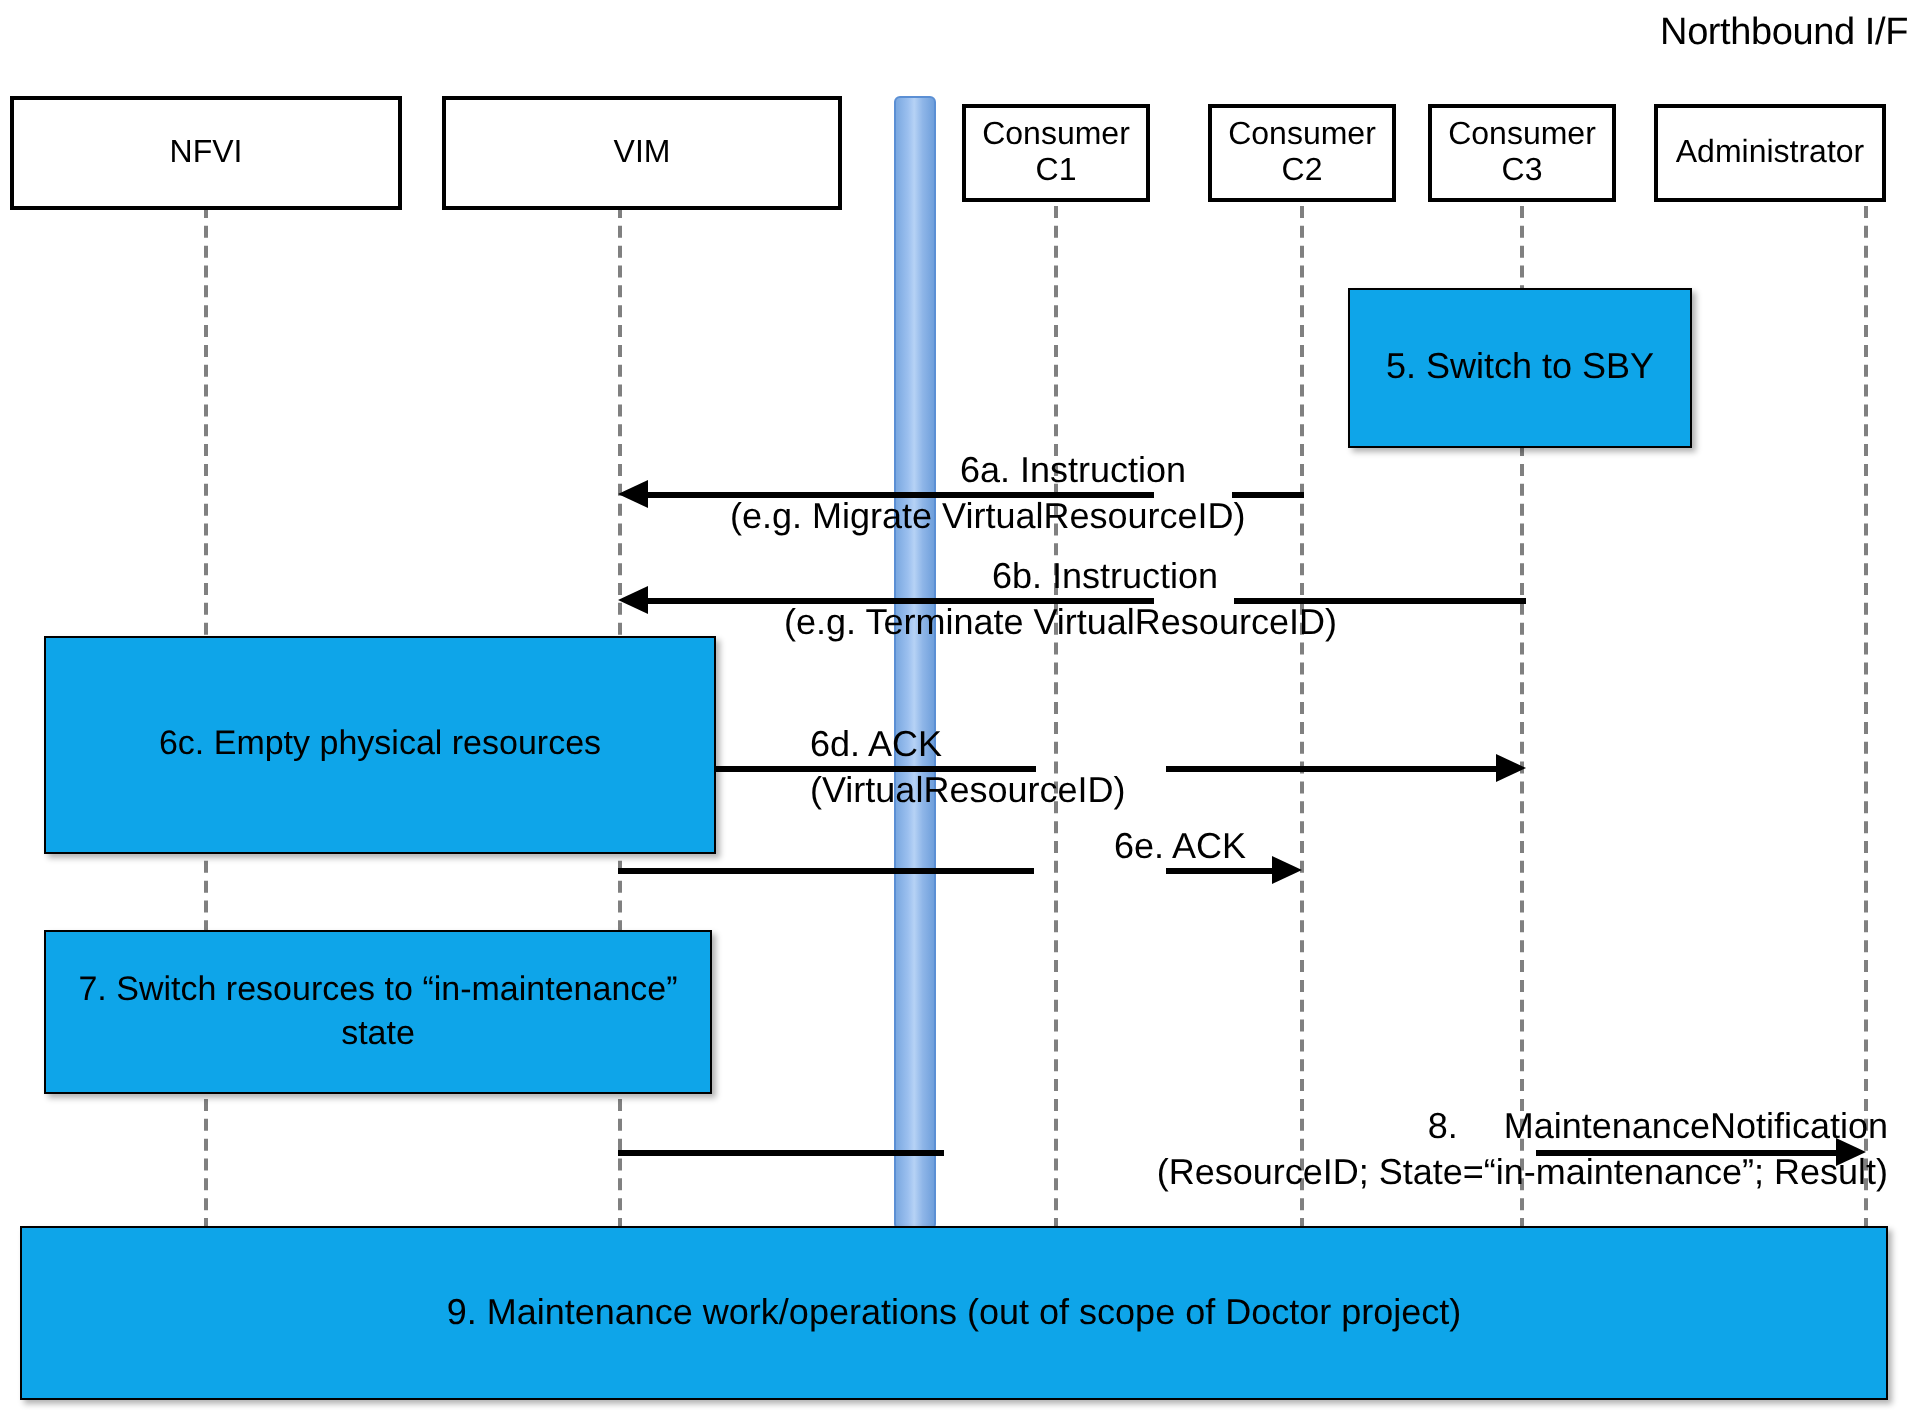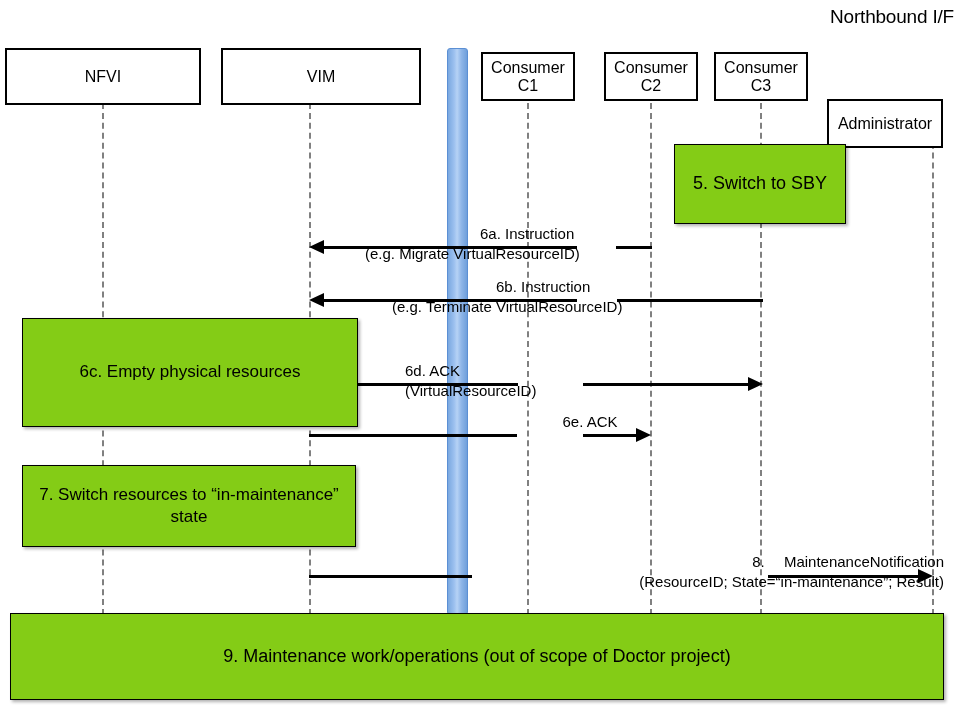--- a/index.html
+++ b/index.html
@@ -54,21 +54,21 @@
     border:1px solid #5b8fd4;
     border-radius:3px;
     background:linear-gradient(to right,#7aa8e0 0%,#9cc0ef 32%,#b6d2f5 48%,#8fb6e8 70%,#6f9fdb 100%);
     z-index:4;
   }
 
   
   .note{
     position:absolute;
     border:1.5px solid #000;
-    background:#84cc16;
+    background:#0ea5e9;
     box-sizing:border-box;
     display:flex;
     align-items:center;
     justify-content:center;
     text-align:center;
     font-size:17px;
     line-height:1.32;
     box-shadow:2px 2px 3px rgba(0,0,0,0.30);
     z-index:7;
   }
@@ -94,21 +94,21 @@
   .head.right{
     border-top:7px solid transparent;
     border-bottom:7px solid transparent;
     border-left:15px solid #000;
   }
 
   
   .msg{
     position:absolute;
     text-align:center;
-    font-size:15px;
+    font-size:18px;
     line-height:1.30;
     white-space:nowrap;
     z-index:8;
   }
   .msg .l1{display:block;}
   .msg .l2{display:block;}
 </style>
 </head>
 <body>
 
@@ -151,21 +151,21 @@
     </div>
   </div>
 
   <div class="actor" style="left:714px;top:52px;width:94px;height:49px;">
     <div>
       <span class="a1">Consumer</span>
       <span class="a2">C3</span>
     </div>
   </div>
 
-  <div class="actor" style="left:827px;top:52px;width:116px;height:49px;margin-top:47px;">
+  <div class="actor" style="left:827px;top:52px;width:116px;height:49px;">
     <div>
       <span class="a1">Administrator</span>
     </div>
   </div>
 
   <div class="note big" style="left:674px;top:144px;width:172px;height:80px;">
     <div>
       <span>5. Switch to</span>
       <span>SBY</span>
     </div>

